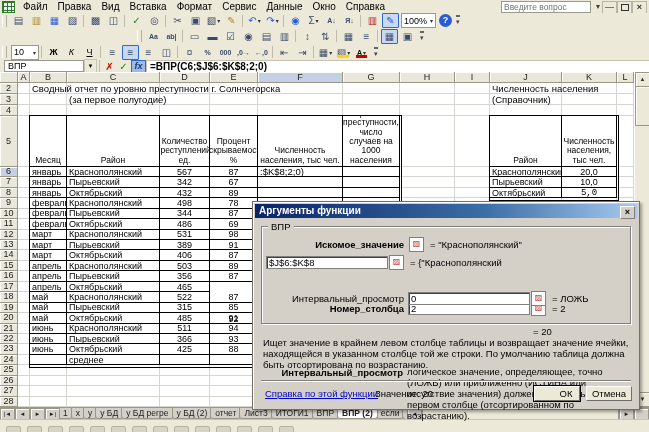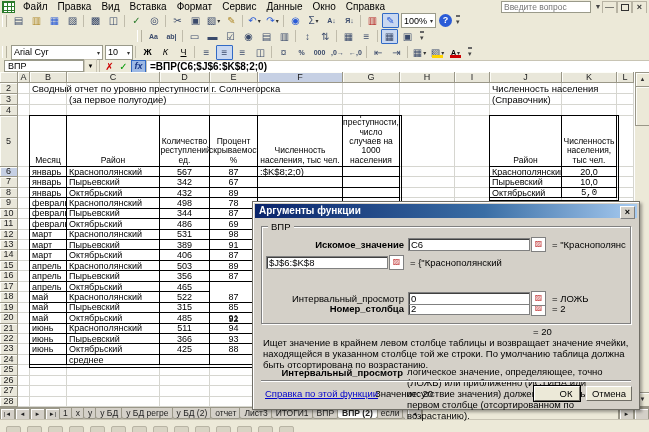--- a/index.html
+++ b/index.html
@@ -262,24 +262,20 @@
         <span class="glyph">▦</span>
       </span>
       <span class="tbtn">
         <span class="glyph">▣</span>
       </span>
       <span class="chevron">▾</span>
     </div>
 
   <div id="tb3" class="abs tbrow">
       <span class="thandle"></span>
-      <span class="combo" style="width: 86px;">
-        <span>Arial Cyr</span>
-        <span class="drop" style="margin-left: auto;">▾</span>
-      </span>
       <span class="combo" style="width: 22px;">
         <span>10</span>
         <span class="drop" style="margin-left: auto;">▾</span>
       </span>
       <span class="tsep"></span>
       <span class="tbtn">
         <span class="glyph" style="font-weight: bold; color: rgb(0, 0, 0); font-size: 9px;">Ж</span>
       </span>
       <span class="tbtn">
         <span class="glyph" style="font-style: italic; color: rgb(0, 0, 0); font-size: 9px;">К</span>
@@ -956,21 +952,20 @@
   <div id="dialog" class="abs">
     <div class="dlg-title">
       <span>Аргументы функции</span>
       <span class="dlg-x">×</span>
     </div>
     <div class="dlg-group">
       <span class="dlg-group-label">ВПР</span>
       <div id="dlg-fields">
           <div class="fld" style="top: 10px;">
             <label class="flbl b">Искомое_значение</label>
-            <input class="fin" value="C6" style="">
             <span class="fcollapse">▨</span>
             <span class="fres">= "Краснополянский"</span>
           </div>
           <div class="fld" style="top: 28px;">
             <input class="fin" value="$J$6:$K$8" style="">
             <span class="fcollapse">▨</span>
             <span class="fres">= {"Краснополянский</span>
           </div>
           <div class="fld" style="top: 46px; margin-top: 28px;">
             <label class="flbl b">Номер_столбца</label>

